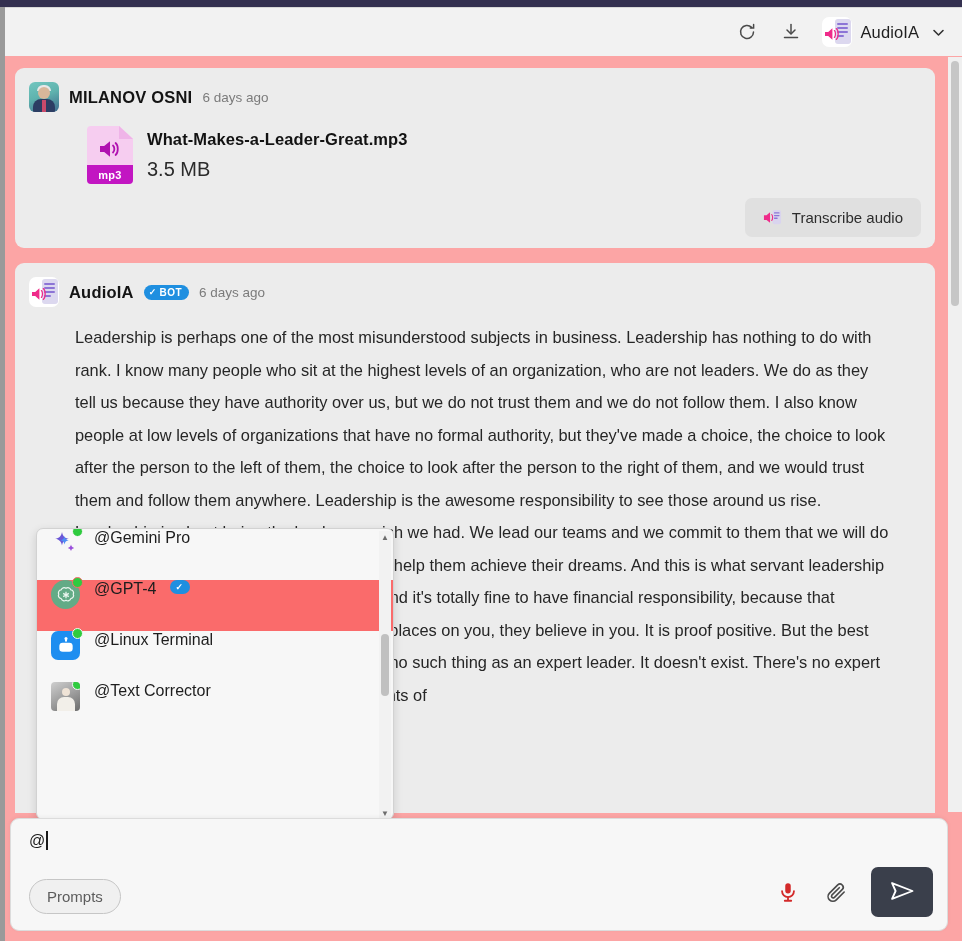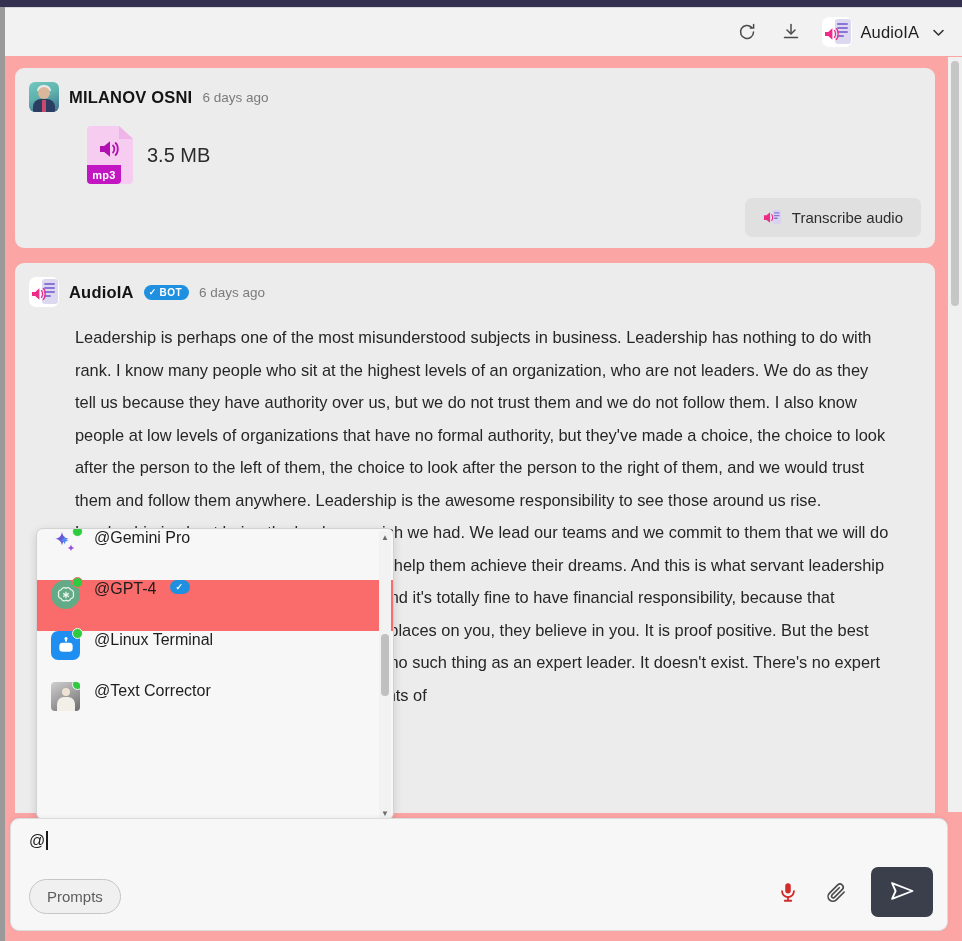--- a/index.html
+++ b/index.html
@@ -176,21 +176,21 @@
     clip-path: polygon(0 0, 70% 0, 100% 22%, 100% 100%, 0 100%);
   }
   .file-icon .fold {
     position: absolute; right: 0; top: 0;
     width: 14px; height: 13px;
     background: #efb4e8;
     clip-path: polygon(0 0, 100% 100%, 0 100%);
   }
   .file-icon .ribbon {
     position: absolute; left: 0; bottom: 0;
-    width: 34px; height: 19px;
+    width: 46px; height: 19px;
     background: #c216c2;
     border-radius: 0 0 4px 4px;
     color: #fff; font-size: 11px; font-weight: bold;
     display: flex; align-items: center; justify-content: center;
     letter-spacing: .3px;
   }
   .file-icon .spkg {
     position: absolute; left: 11px; top: 12px;
   }
   .file-meta { display: flex; flex-direction: column; gap: 9px; }
@@ -404,20 +404,21 @@
           <div class="sheet"></div>
             <div class="fold"></div>
           <svg class="spkg" width="24" height="22" viewBox="0 0 24 22">
             <path d="M2 8h4.2L12 3.2v15.6L6.2 14H2z" fill="#b011b0"></path>
             <path d="M15 7.5c1.8 1.5 1.8 5.5 0 7" stroke="#b011b0" stroke-width="1.8" fill="none" stroke-linecap="round"></path>
             <path d="M17.6 5c2.9 2.4 2.9 9.6 0 12" stroke="#b011b0" stroke-width="1.8" fill="none" stroke-linecap="round"></path>
           </svg>
           <div class="ribbon">mp3</div>
         </div>
         <div class="file-meta">
+          <span class="file-name">What-Makes-a-Leader-Great.mp3</span>
           <span class="file-size">3.5 MB</span>
         </div>
       </div>
 
       <div class="action-row">
         <button class="pill">
           <span class="mini-logo">
             <svg width="19" height="19" viewBox="0 0 20 18">
               <rect x="10" y="1" width="9" height="15" rx="2" fill="#d9d4ee"></rect>
               <rect x="11.5" y="3.5" width="6" height="1.4" rx=".7" fill="#8c74d6"></rect>

